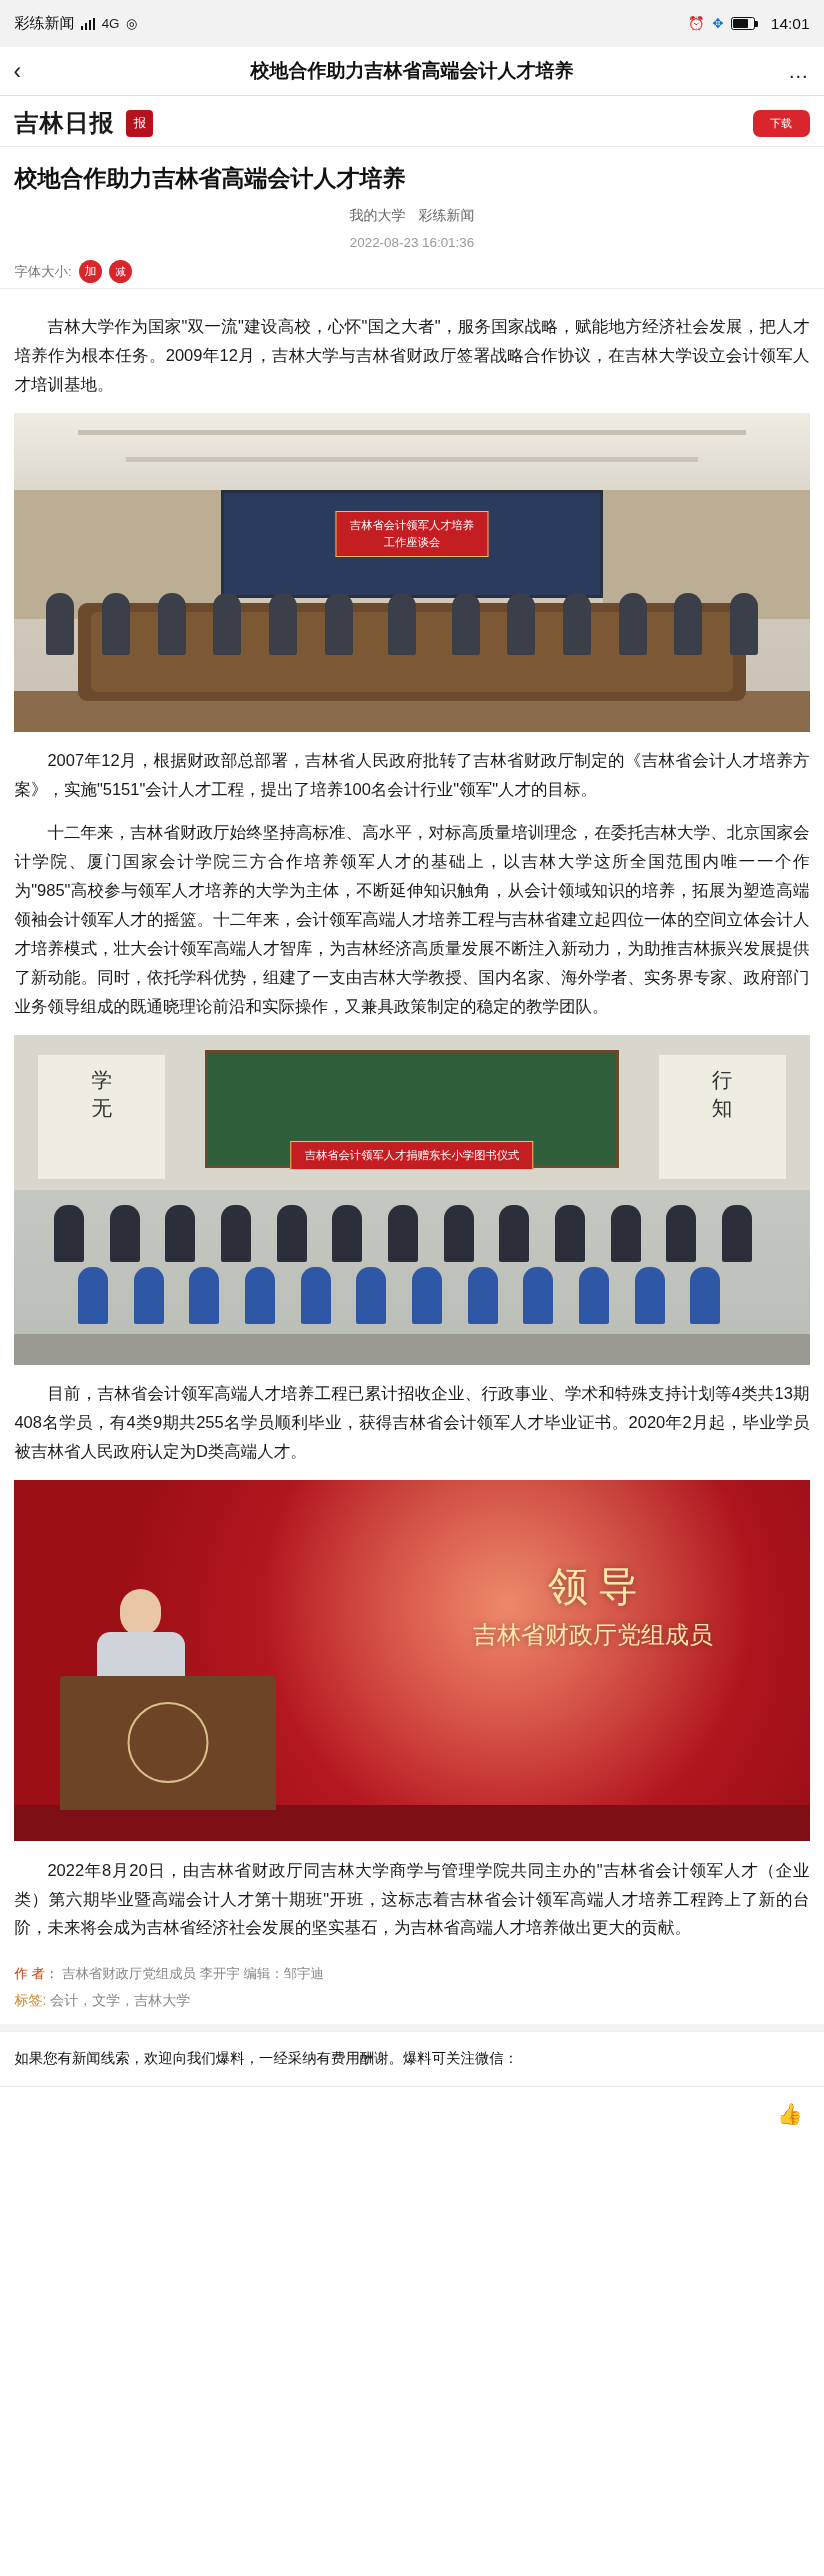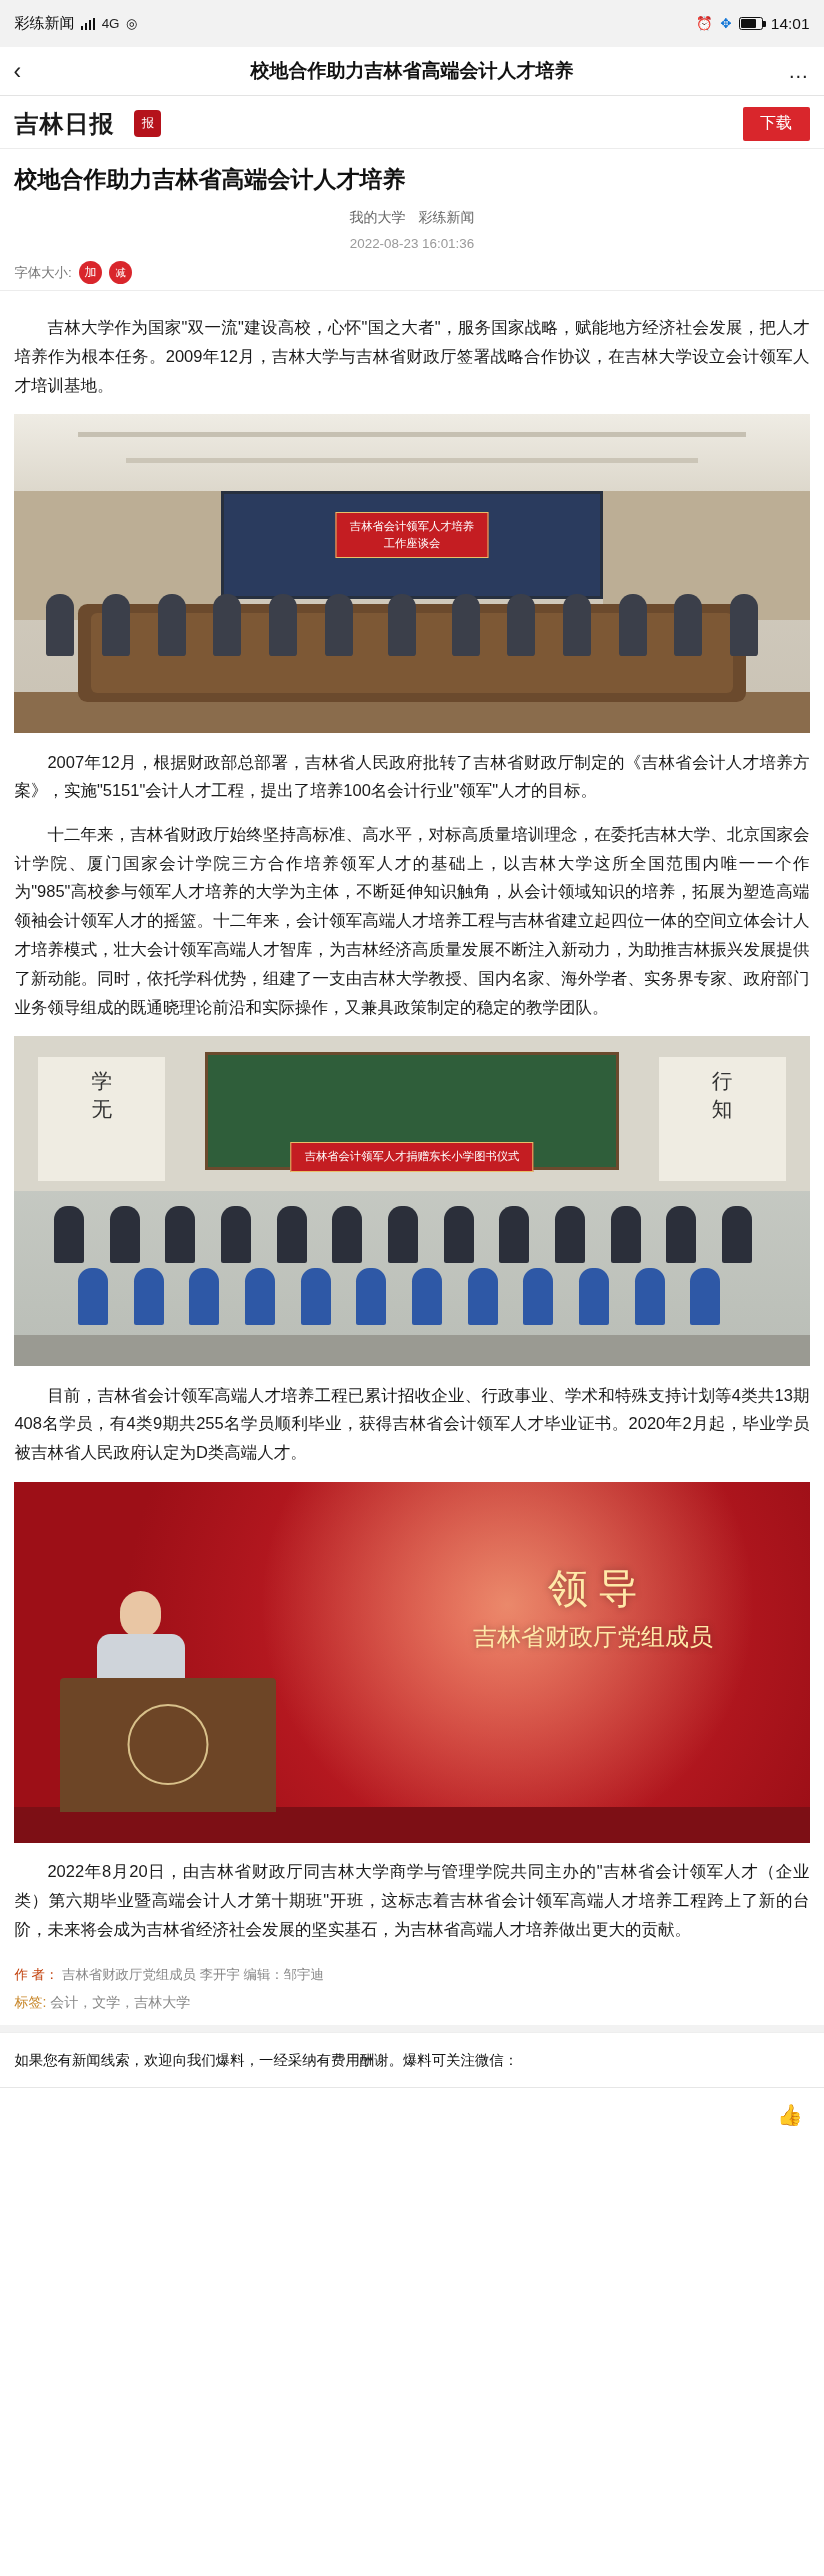--- a/index.html
+++ b/index.html
@@ -29,21 +29,21 @@
   .bt-icon { color: #0b72d6; }
   .battery {
     width: 24px; height: 12.4px; border: 1.5px solid #111; border-radius: 2.6px;
     position: relative; display: inline-block;
   }
   .battery:after {
     content: ""; position: absolute; right: -4.1px; top: 3.1px;
     width: 2.6px; height: 5.2px; background: #111; border-radius: 0 1px 1px 0;
   }
   .battery .fill { position: absolute; left: 1px; top: 1px; bottom: 1px; width: 70%; background: #111; border-radius: 1px; }
-  .sb-time { font-size: 15.5px; color: #111; margin-left: 1px; }
+  .sb-time { font-size: 15.5px; color: #111; margin-left: 9px; }
   .signal-bars { display: inline-flex; align-items: flex-end; gap: 1.5px; height: 12.4px; }
   .signal-bars i { display: block; width: 2.6px; background: #111; }
   .signal-bars i:nth-child(1) { height: 4.1px; }
   .signal-bars i:nth-child(2) { height: 6.7px; }
   .signal-bars i:nth-child(3) { height: 9.3px; }
   .signal-bars i:nth-child(4) { height: 12px; }
 
   
   .navbar {
     height: 49px;
@@ -61,33 +61,33 @@
     pointer-events: none;
   }
   .nav-more { margin-left: auto; font-size: 20.6px; color: #222; letter-spacing: 2.1px; z-index:2;}
 
   
   .brandrow {
     display: flex; align-items: center; justify-content: space-between;
     padding: 11.3px 14.4px 7.2px 14.4px;
     border-bottom: 0.5px solid #ececec;
   }
-  .brand-logo { display: flex; align-items: center; gap: 20px; }
+  .brand-logo { display: flex; align-items: center; gap: 12px; }
   .brand-cn {
     font-family: "Liberation Serif", "DejaVu Serif", serif;
     font-size: 24px; font-weight: bold; color: #1a1a1a; letter-spacing: 1px;
   }
   .brand-seal {
     width: 27px; height: 27px; border-radius: 4.1px; background: #b5121b;
     color: #fff; font-size: 12.4px; display: flex; align-items: center;
     justify-content: center; font-family: "Liberation Serif", serif;
   }
   .download-btn {
-    background: #d9262c; color: #fff; font-size: 16px;
-    padding: 6.2px 17.5px; border-radius: 2px; border: none;
+    background: #d9262c; color: #fff; font-size: 11px;
+    padding: 6.2px 17.5px; border-radius: 7px; border: none;
     font-family: inherit;
   }
 
   
   .article-head { padding: 15.5px 14.4px 0 14.4px; }
   .headline {
     font-size: 23px; font-weight: bold; color: #111; line-height: 1.35;
   }
   .byline {
     margin-top: 13.4px; text-align: center; font-size: 14px; color: #666;

